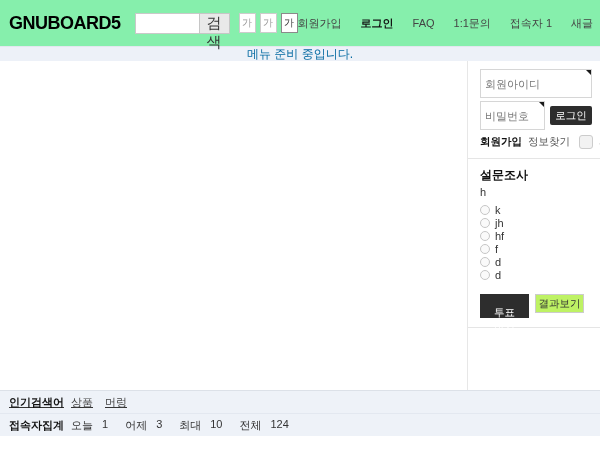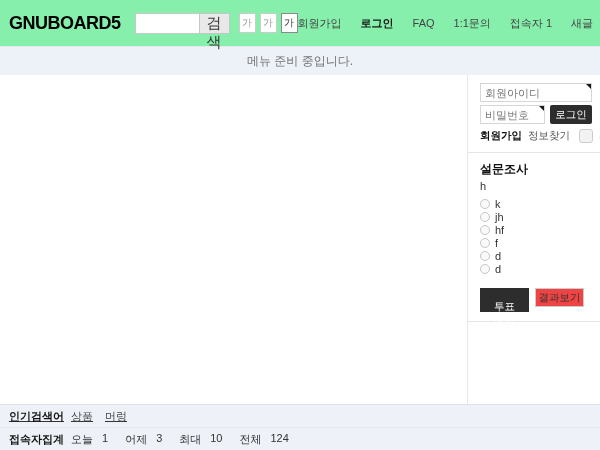--- a/index.html
+++ b/index.html
@@ -13,29 +13,29 @@
   .search-input{width:64px;border:1px solid #c9c9c9;border-right:none;padding:0 4px;font-size:11px;outline:none;box-sizing:border-box;height:21px;}
   .search-btn{background:#e9e9e9;border:1px solid #c6c6c6;font-size:15px;color:#333;padding:0 7px;cursor:pointer;height:21px;box-sizing:border-box;}
   .font-btns{display:flex;gap:4px;margin-left:9px;}
   .font-btn{width:17px;height:20px;background:#fff;border:1px solid #ccc;font-size:10px;color:#999;display:flex;align-items:center;justify-content:center;cursor:pointer;box-sizing:border-box;padding:0;}
   .font-btn.active{border-color:#8a8a8a;color:#333;}
   .top-nav{margin-left:auto;display:flex;gap:19px;font-size:11px;color:#444;padding-right:6px;align-items:center;}
   .nav-link{color:#444;cursor:pointer;white-space:nowrap;}
   .nav-link.bold{font-weight:bold;color:#111;}
 
   
-  .notice{height:29px;background:#edf1f8;border-top:1px solid #e3e7ef;display:flex;align-items:center;justify-content:center;font-size:12px;color:#737373;box-sizing:border-box;}
+  .notice{height:15px;background:#edf1f8;border-top:1px solid #e3e7ef;display:flex;align-items:center;justify-content:center;font-size:12px;color:#0369a1;box-sizing:border-box;}
 
   
   .content{display:flex;height:330px;border-bottom:1px solid #dce1e8;box-sizing:border-box;}
   .main{flex:1;border-right:1px solid #e7e7e7;background:#fff;}
   .sidebar{width:132px;padding:8px 8px 0 12px;box-sizing:border-box;background:#fff;}
 
   .field{position:relative;margin-bottom:3px;}
-  .field input{width:100%;height:19px;border:1px solid #d6d6d6;font-size:11px;padding:0 4px;box-sizing:border-box;color:#555;outline:none;background:#fff;}
+  .field input{width:100%;height:29px;border:1px solid #d6d6d6;font-size:11px;padding:0 4px;box-sizing:border-box;color:#555;outline:none;background:#fff;}
   .field input::placeholder{color:#777;opacity:1;}
   .req-marker{position:absolute;top:1px;right:1px;width:0;height:0;border-left:5px solid transparent;border-top:5px solid #1a1a1a;}
   .pw-row{display:flex;gap:5px;margin-bottom:5px;align-items:center;}
   .pw-row .field{flex:1;margin-bottom:0;}
   .login-btn{width:42px;height:19px;background:#2d2d2d;color:#fff;border:none;font-size:10.5px;border-radius:2px;cursor:pointer;padding:0;flex:none;}
   .login-links{display:flex;align-items:center;gap:6px;font-size:10.5px;margin-top:4px;white-space:nowrap;}
   .register{font-weight:bold;color:#111;cursor:pointer;}
   .findinfo{color:#555;cursor:pointer;}
   .chk{width:12px;height:12px;border:1px solid #ccc;background:#f2f2f2;border-radius:3px;margin-left:3px;cursor:pointer;flex:none;}
   .auto-label{color:#333;}
@@ -43,21 +43,21 @@
   .divider{border-top:1px solid #e5e5e5;margin:9px -8px 8px -12px;height:0;}
 
   
   .poll-title{font-size:12px;font-weight:bold;color:#111;margin-bottom:2px;}
   .poll-q{font-size:11px;color:#333;margin-bottom:5px;}
   .poll-opt{display:flex;align-items:center;gap:5px;height:13px;}
   .radio{width:10px;height:10px;border:1px solid #c6c6c6;background:#fafafa;border-radius:50%;cursor:pointer;flex:none;box-sizing:border-box;}
   .opt-label{color:#333;}
   .poll-btns{display:flex;gap:6px;margin-top:13px;}
   .vote-btn{width:49px;height:19px;background:#2d2d2d;color:#fff;border:none;font-size:10.5px;cursor:pointer;padding:12px;}
-  .result-btn{width:49px;height:19px;background:#ef4444;color:#333;border:1px solid #ccc;font-size:10.5px;cursor:pointer;padding:0;box-sizing:border-box;}
+  .result-btn{width:49px;height:19px;background:#bef264;color:#333;border:1px solid #ccc;font-size:10.5px;cursor:pointer;padding:0;box-sizing:border-box;}
 
   
   .footer{height:45px;background:#eef2f8;box-sizing:border-box;}
   .f-row{height:22px;display:flex;align-items:center;padding:0 9px;box-sizing:border-box;font-size:11px;}
   .f-row.first{border-bottom:1px solid #e3e8f0;height:23px;text-decoration:underline;}
   .f-label{font-weight:bold;color:#111;width:57px;flex:none;}
   .keywords{display:flex;gap:12px;margin-left:5px;}
   .keyword{color:#444;cursor:pointer;}
   .stats{display:flex;margin-left:5px;}
   .stat{display:flex;margin-right:17px;}

